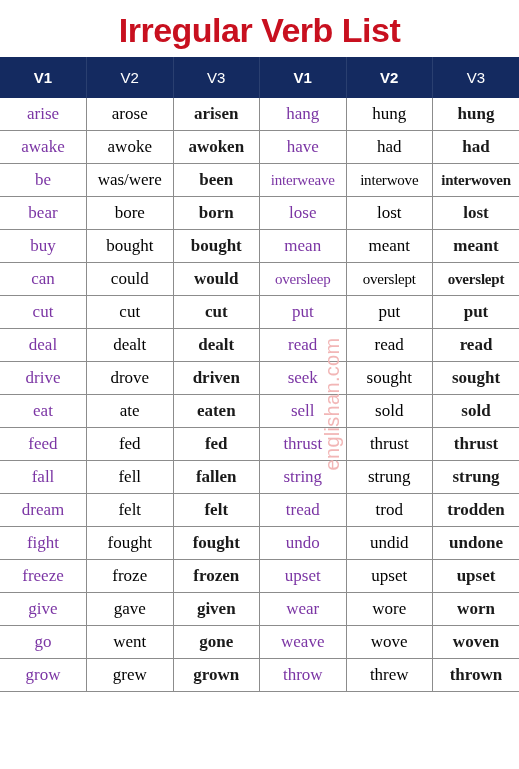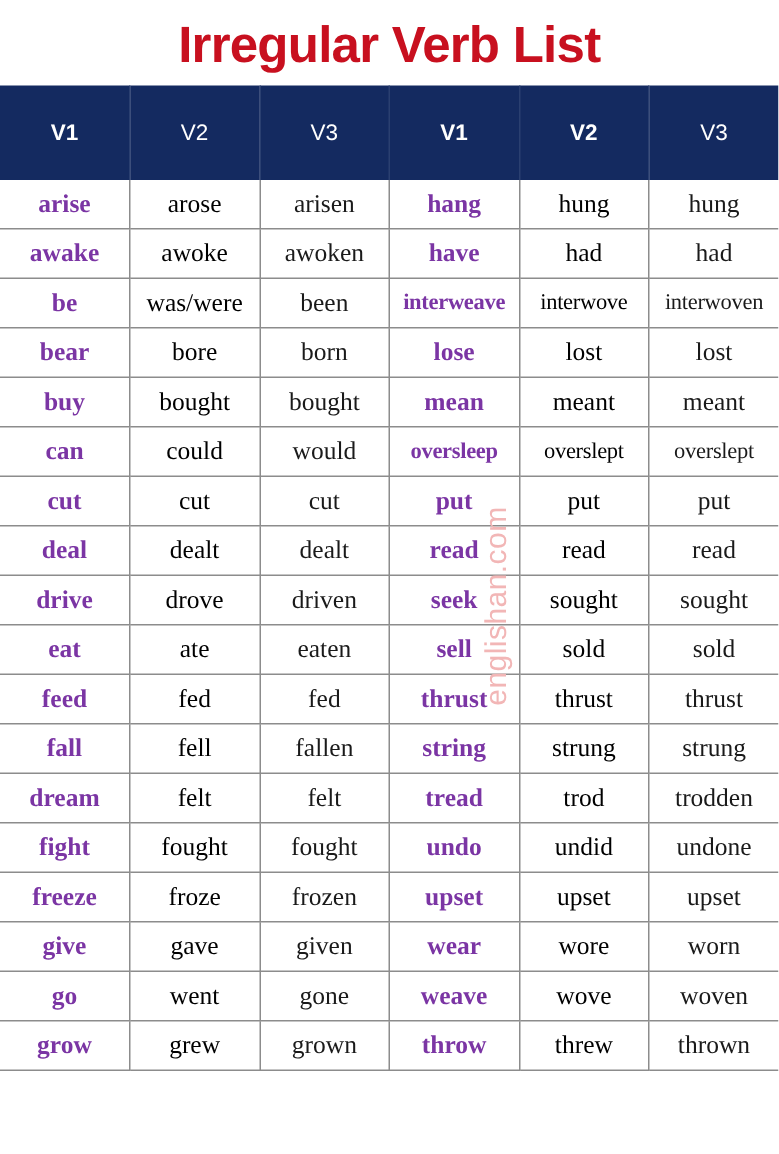--- a/index.html
+++ b/index.html
@@ -52,21 +52,21 @@
 
   .verb-table thead th {
     background: #142a60;
     color: #ffffff;
     height: 33px;
     font-family: "Liberation Sans", "DejaVu Sans", sans-serif;
     font-size: 15px;
     line-height: 15px;
     text-align: center;
     vertical-align: middle;
-    padding: 15px;
+    padding: 4px;
     border: none;
     border-right: 1px solid #2a3f70;
   }
   .verb-table thead th:last-child { border-right: none; }
   .verb-table thead th.bold { font-weight: 700; }
   .verb-table thead th.reg  { font-weight: 400; }
 
   .verb-table tbody td {
     height: 32px;
     padding: 0 2px;
@@ -76,23 +76,23 @@
     border-bottom: 1px solid #8c8c8c;
     font-size: 17px;
     line-height: 18px;
     white-space: nowrap;
     overflow: hidden;
     background: transparent;
   }
   .verb-table tbody tr:first-child td { border-top: none; }
   .verb-table tbody td:last-child { border-right: none; }
 
-  .c-v1 { color: #7b35a4; font-weight: 700; }
+  .c-v1 { color: #7b35a4; font-weight: 400; }
   .c-v2 { color: #000000; font-weight: 400; }
-  .c-v3 { color: #1a1a1a; font-weight: 400; }
+  .c-v3 { color: #1a1a1a; font-weight: 700; }
 
   
   .verb-table tbody td.long { font-size: 15px; letter-spacing: -0.2px; }
 
   
   .watermark {
     position: absolute;
     left: 332px;
     top: 404px;
     transform: translate(-50%, -50%) rotate(-90deg);

